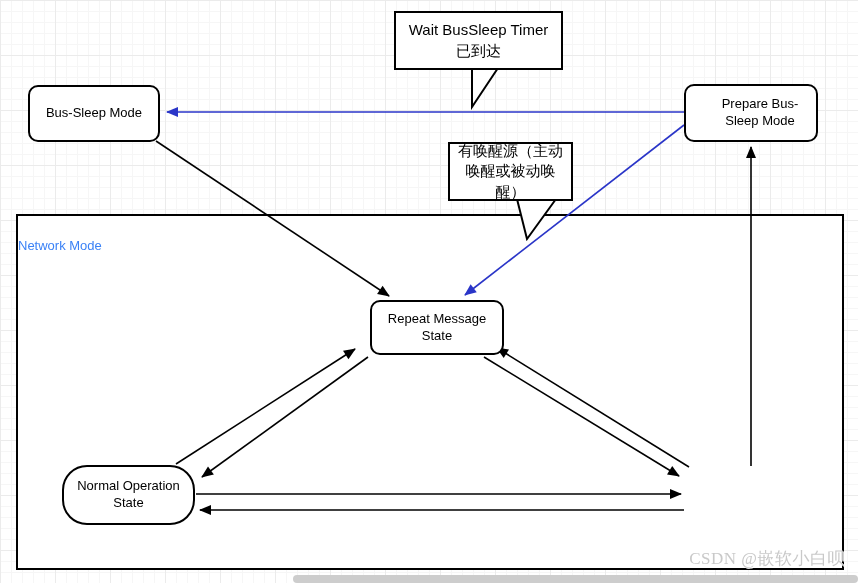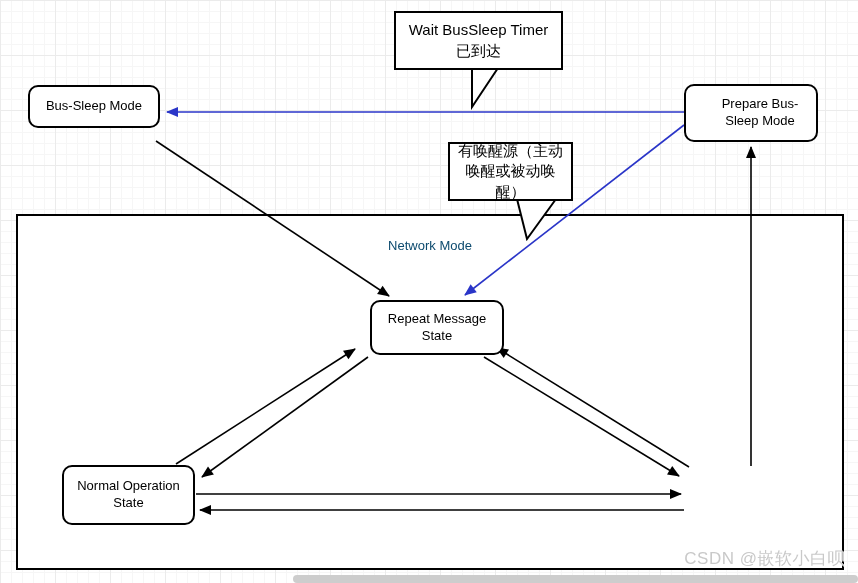--- a/index.html
+++ b/index.html
@@ -13,43 +13,43 @@
       linear-gradient(to right, #f6f6f6 1px, transparent 1px),
       linear-gradient(to bottom, #f6f6f6 1px, transparent 1px);
     background-size:55px 55px, 55px 55px, 11px 11px, 11px 11px;
   }
   .container-box {
     position:absolute; left:16px; top:214px; width:828px; height:356px;
     background:#ffffff; border:2px solid #000; box-sizing:border-box; z-index:1;
   }
   .container-label {
     position:absolute; left:0; top:22px; width:100%;
-    text-align:center; font-size:13px; color:#0c4a6e;
+    font-size:13px; color:#3b82f6;
   }
   svg.edges { position:absolute; left:0; top:0; z-index:2; }
   .node {
     position:absolute; background:#fff; border:2px solid #000; border-radius:10px;
     display:flex; align-items:center; justify-content:center; text-align:center;
     font-size:13px; line-height:1.3; box-sizing:border-box; padding:2px 6px; z-index:3;
   }
   .callout {
     position:absolute; background:#fff; border:2px solid #000;
     display:flex; align-items:center; justify-content:center; text-align:center;
     font-size:15px; line-height:1.35; box-sizing:border-box; padding:3px 8px; z-index:3;
   }
-  .node-bus-sleep       { left:28px;  top:85px;  width:132px; height:43px; }
+  .node-bus-sleep       { left:28px;  top:85px;  width:132px; height:57px; }
   .node-prepare         { left:684px; top:84px;  width:134px; height:58px;padding-left:24px; }
   .node-repeat          { left:358px; top:300px; width:134px; height:55px;margin-left:12px; }
-  .node-normal          { left:62px;  top:465px; width:133px; height:60px; }
+  .node-normal          { left:62px;  top:465px; width:133px; height:60px;border-radius:25px; }
   .node-ready           { left:685px; top:467px; width:133px; height:59px; }
   .callout-timer        { left:394px; top:11px;  width:169px; height:59px; }
   .callout-wakeup       { left:448px; top:142px; width:125px; height:59px; }
   .watermark {
     position:absolute; right:13px; top:547px; z-index:4;
-    font-size:17px; color:#c9c9c9; text-shadow:1px 1px 0 #fff; letter-spacing:0.5px;
+    font-size:17px; color:#c9c9c9; text-shadow:1px 1px 0 #fff; letter-spacing:0.5px;font-family:Liberation Serif, serif;
   }
   .scroll-thumb {
     position:absolute; left:293px; top:575px; width:565px; height:8px;
     background:#cdcdcd; border-radius:4px; z-index:5;
   }
 </style>
 </head>
 <body>
 
 <div class="canvas">

